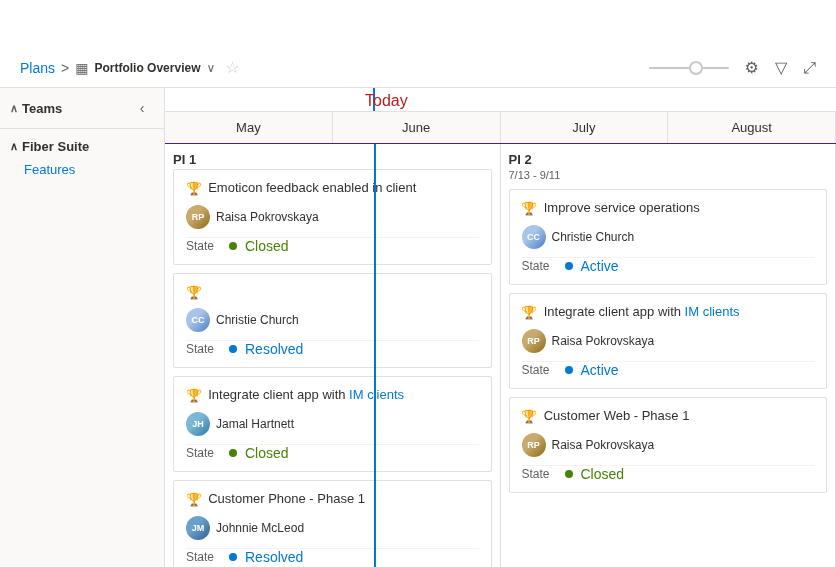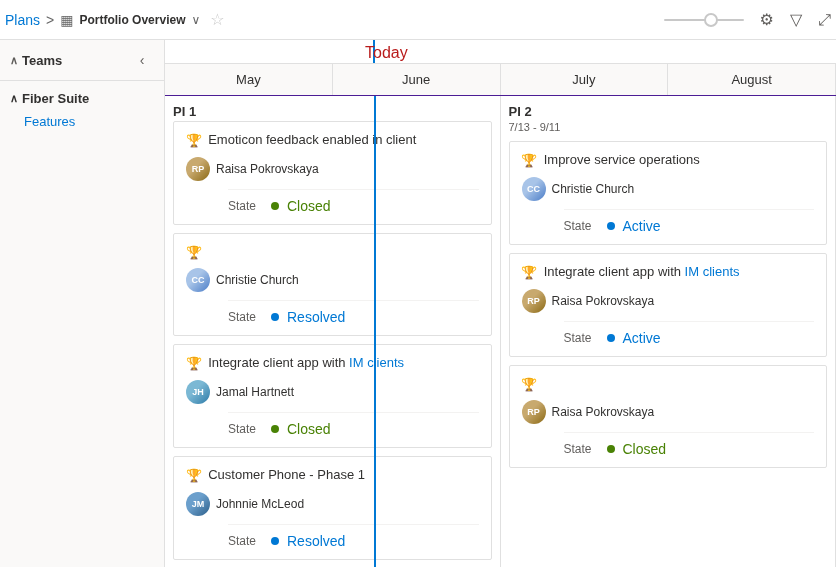--- a/index.html
+++ b/index.html
@@ -3,23 +3,24 @@
   <meta charset="utf-8">
   <style>
     * { box-sizing: border-box; margin: 0; padding: 0; }
     body { font-family: 'Segoe UI', Arial, sans-serif; font-size: 13px; background: #fff; width: 836px; height: 567px; overflow: hidden; }
 
     
     .header {
       display: flex;
       align-items: center;
       height: 40px;
-      padding: 0 5px;
+      padding: 0 20px;
       border-bottom: 1px solid #e0e0e0;
       background: #fff;
+      margin-top: 48px;
     }
     .header-breadcrumb {
       display: flex;
       align-items: center;
       gap: 6px;
       flex: 1;
     }
     .breadcrumb-plans { color: #0078d4; font-size: 14px; cursor: pointer; }
     .breadcrumb-sep { color: #666; font-size: 14px; }
     .breadcrumb-icon { color: #666; font-size: 14px; }
@@ -238,22 +239,20 @@
       justify-content: center;
       font-size: 9px;
       font-weight: 700;
     }
     .person-name { font-size: 12px; color: #323130; }
     .feature-state {
       display: flex;
       align-items: center;
       gap: 8px;
       border-top: 1px solid #f3f2f1;
-      padding-top: 8px;
-      margin-left: 42px;
     }
     .state-label { font-size: 12px; color: #605e5c; min-width: 35px; }
     .state-dot {
       width: 8px;
       height: 8px;
       border-radius: 50%;
       flex-shrink: 0;
     }
     .dot-closed { background: #498205; }
     .dot-active { background: #0078d4; }
@@ -450,20 +449,21 @@
           <div class="feature-state">
             <span class="state-label">State</span>
             <span class="state-dot dot-active"></span>
             <span class="state-value state-active">Active</span>
           </div>
         </div>
 
         <div class="feature-card">
           <div class="feature-title-row">
             <span class="trophy-icon">🏆</span>
+            <span class="feature-title">Customer Web - Phase 1</span>
           </div>
           <div class="feature-person">
             <div class="avatar avatar-raisa">
               <div class="avatar-img">RP</div>
             </div>
             <span class="person-name">Raisa Pokrovskaya</span>
           </div>
           <div class="feature-state">
             <span class="state-label">State</span>
             <span class="state-dot dot-closed"></span>

